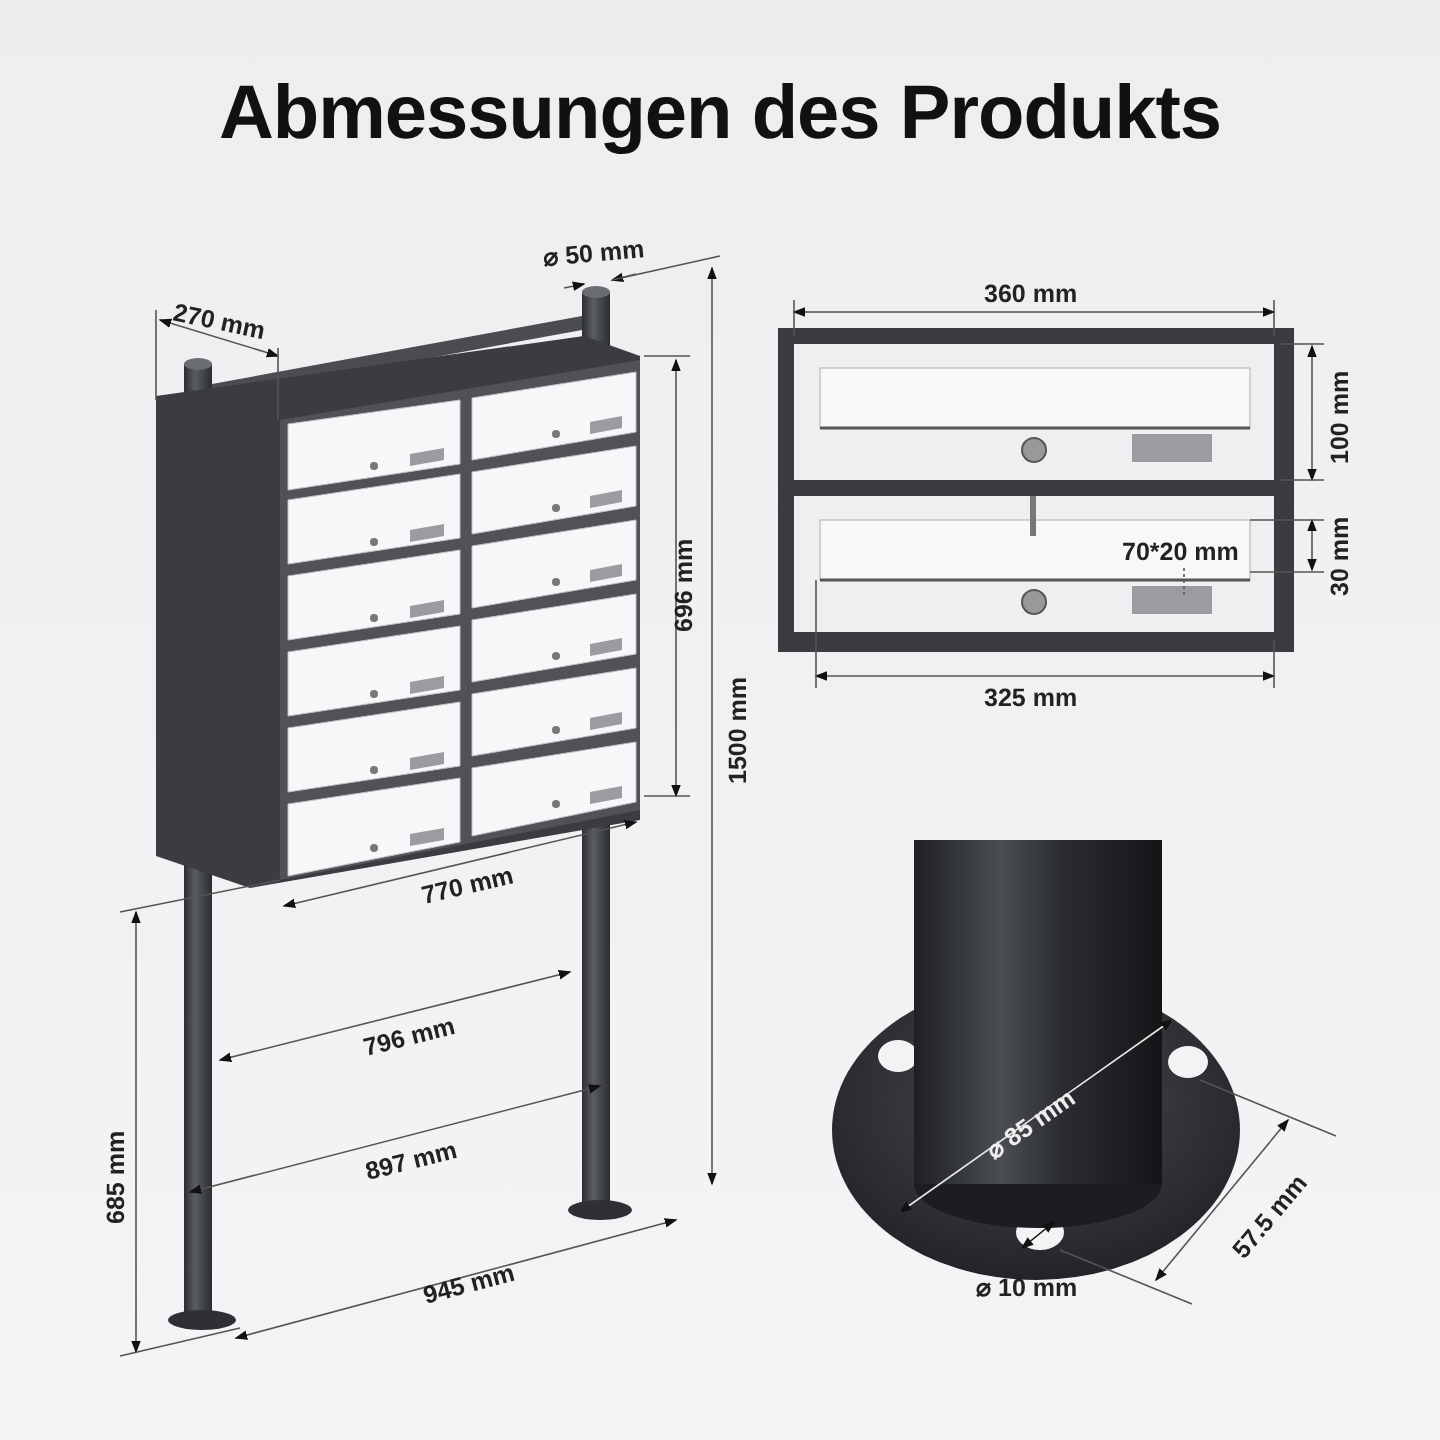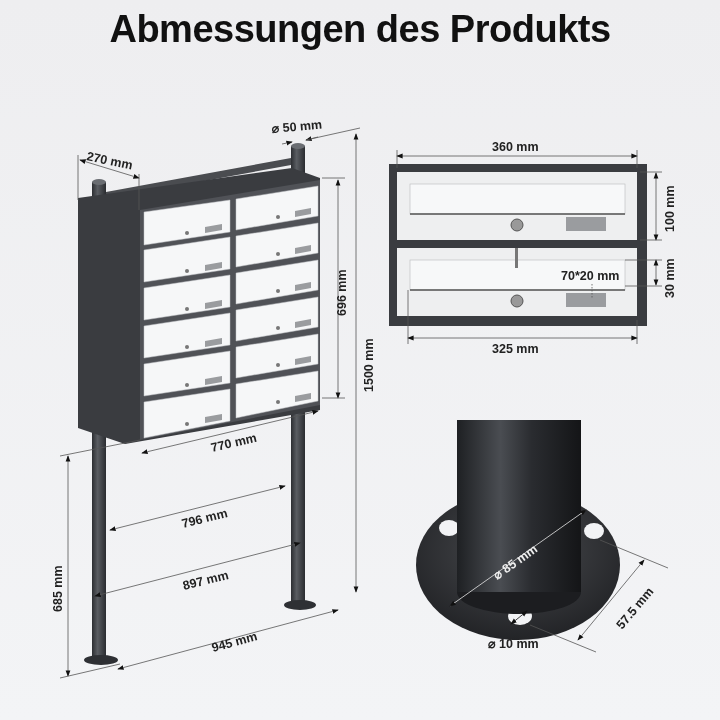--- a/index.html
+++ b/index.html
@@ -3,21 +3,21 @@
 <meta charset="utf-8">
 <style>
   html, body { margin: 0; padding: 0; }
   body {
     width: 720px; height: 720px; overflow: hidden;
     background: linear-gradient(180deg, #eeeef0 0%, #f3f4f6 100%);
     font-family: "Liberation Sans", sans-serif;
     position: relative;
   }
   .title {
-    position: absolute; left: 0; top: 8px; width: 720px;
+    position: absolute; left: 0; top: 36px; width: 720px;
     text-align: center; font-size: 38px; font-weight: bold; color: #111;
     letter-spacing: -0.5px;
   }
   svg.canvas { position: absolute; left: 0; top: 0; }
   .lbl {
     font-family: "Liberation Sans", sans-serif;
     font-weight: bold; font-size: 12.5px; fill: #222;
   }
   .lbl-w { fill: #eee; }
 </style>

